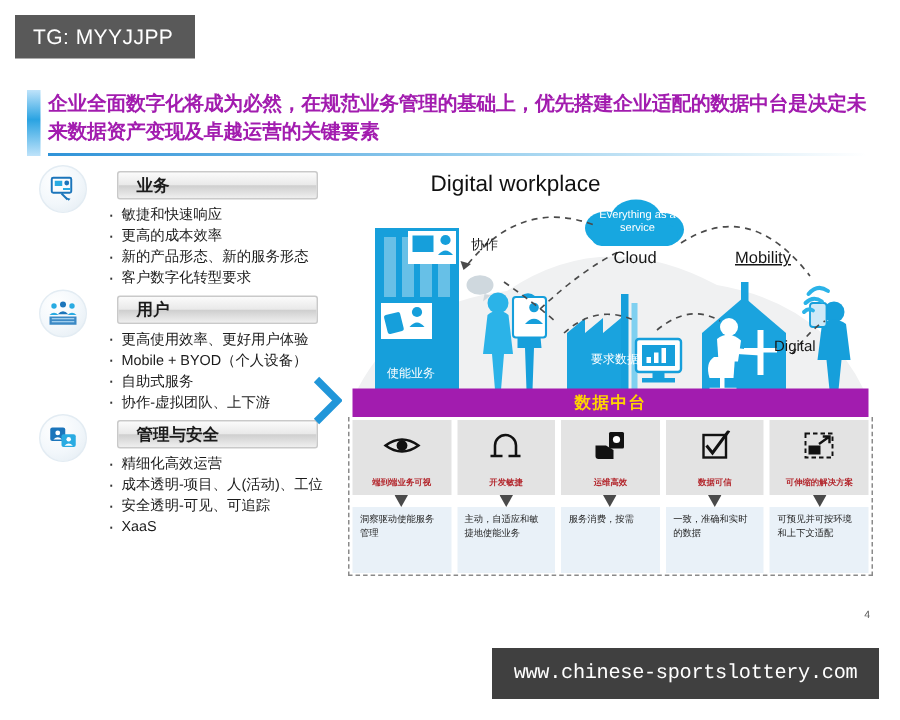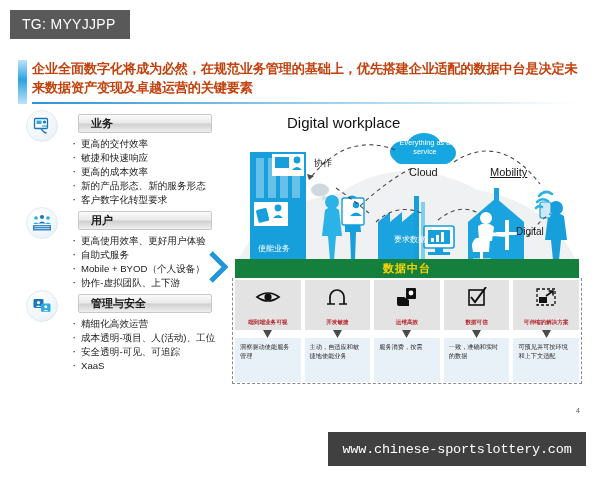--- a/index.html
+++ b/index.html
@@ -30,21 +30,21 @@
   
   .title-band {
     position: absolute; left: 0; top: 0; width: 576px; height: 48px;
   }
   .title-accent {
     position: absolute; left: 6px; top: 2px; width: 9px; height: 44px;
     background: linear-gradient(180deg,#bfe3fa 0%, #2aa3e2 45%, #bfe3fa 100%);
   }
   .title-text {
     position: absolute; left: 20px; top: 1px; width: 552px;
-    font-size: 13.2px; font-weight: bold; color: #c2410c;
+    font-size: 13.2px; font-weight: bold; color: #a21caf;
     line-height: 19px; letter-spacing: -0.2px;
   }
   .title-rule {
     position: absolute; left: 20px; top: 44px; width: 546px; height: 2px;
     background: linear-gradient(90deg,#2f93d8 0%, #9ed2ef 55%, #ffffff 100%);
   }
 
   
   .left-col { position: absolute; left: 14px; top: 52px; width: 186px; }
   .left-head {
@@ -95,21 +95,21 @@
   .dg-label {
     position: absolute; font-size: 9px; color: #161616;
     white-space: nowrap;
   }
   .dg-white { color: #ffffff; }
   .scene { position: absolute; left: 0; top: 0; width: 358px; height: 150px; }
 
   
   .dp-bar {
     position: absolute; left: 7px; top: 149px; width: 344px; height: 19px;
-    background: #15803d; display: flex; align-items: center; justify-content: center;
+    background: #a21caf; display: flex; align-items: center; justify-content: center;
   }
   .dp-bar span { color: #ffd400; font-size: 11px; font-weight: bold; letter-spacing: 1px; }
 
   
   .cards {
     position: absolute; left: 7px; top: 170px; width: 344px; height: 50px;
     display: flex; gap: 4px;
   }
   .card {
     flex: 1; background: #e3e3e3;
@@ -186,21 +186,20 @@
             <circle cx="13.5" cy="7" r="1.6" fill="#1b75bb"></circle>
             <path d="M11 11 h5" stroke="#29abe2" stroke-width="1.2"></path>
             <path d="M10 14 l4 4" stroke="#1b75bb" stroke-width="1.3" fill="none"></path>
             <path d="M12.5 16.5 l3.5 1 -1.2 1.4 z" fill="#1b75bb"></path>
           </svg>
         </div>
         <div class="grp-bar">
           <span class="grp-title">业务</span>
         </div>
         <ul class="bullets">
-          <li>更高的交付效率</li>
           <li>敏捷和快速响应</li>
           <li>更高的成本效率</li>
           <li>新的产品形态、新的服务形态</li>
           <li>客户数字化转型要求</li>
         </ul>
       </div>
 
       <div class="grp">
         <div class="grp-icon">
           <svg width="22" height="22" viewBox="0 0 22 22">
@@ -212,22 +211,22 @@
             <path d="M14 12 q3-3 6 0 z" fill="#29abe2"></path>
             <rect x="2" y="13" width="18" height="5.5" fill="#1b75bb" opacity=".85"></rect>
             <path d="M3.5 14.5 h15 M3.5 16.5 h15" stroke="#bfe3fa" stroke-width=".8"></path>
           </svg>
         </div>
         <div class="grp-bar">
           <span class="grp-title">用户</span>
         </div>
         <ul class="bullets">
           <li>更高使用效率、更好用户体验</li>
+          <li>Mobile + BYOD（个人设备）</li>
           <li>自助式服务</li>
-          <li>Mobile + BYOD（个人设备）</li>
           <li>协作-虚拟团队、上下游</li>
         </ul>
       </div>
 
       <div class="grp">
         <div class="grp-icon">
           <svg width="22" height="22" viewBox="0 0 22 22">
             <rect x="2.5" y="4" width="10" height="9" rx="1.4" fill="#1b75bb"></rect>
             <circle cx="7.5" cy="7.6" r="1.6" fill="#ffffff"></circle>
             <path d="M4.6 12 q2.9-3 5.8 0 z" fill="#ffffff"></path>

